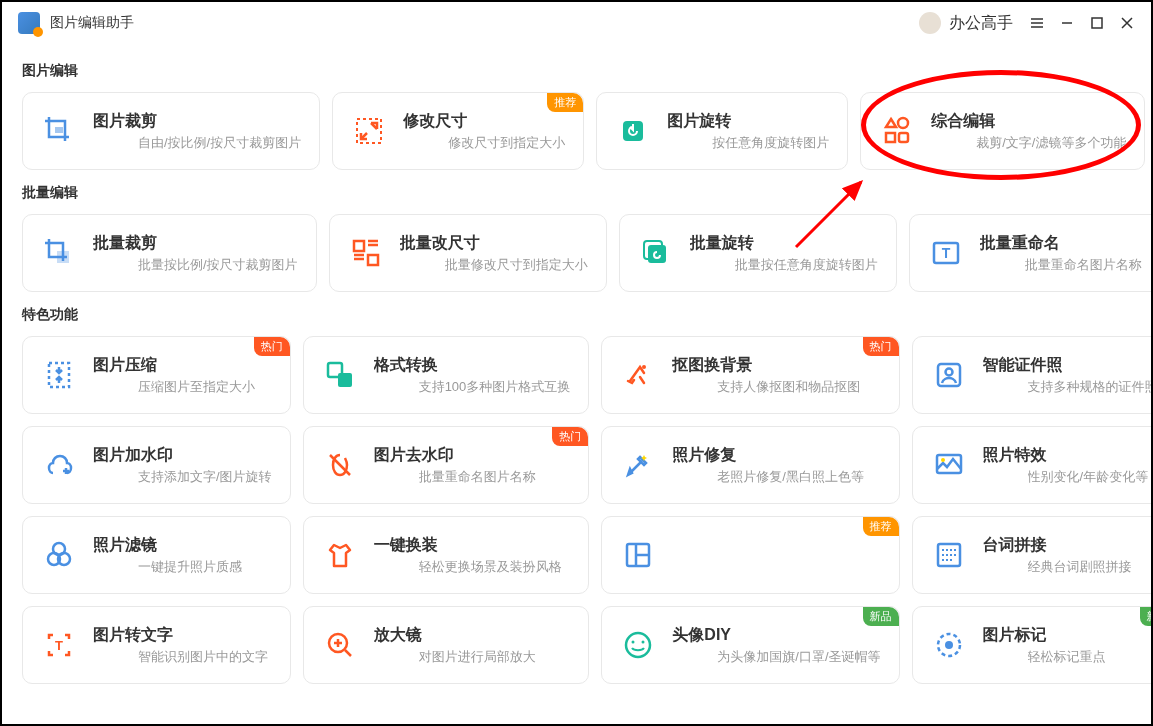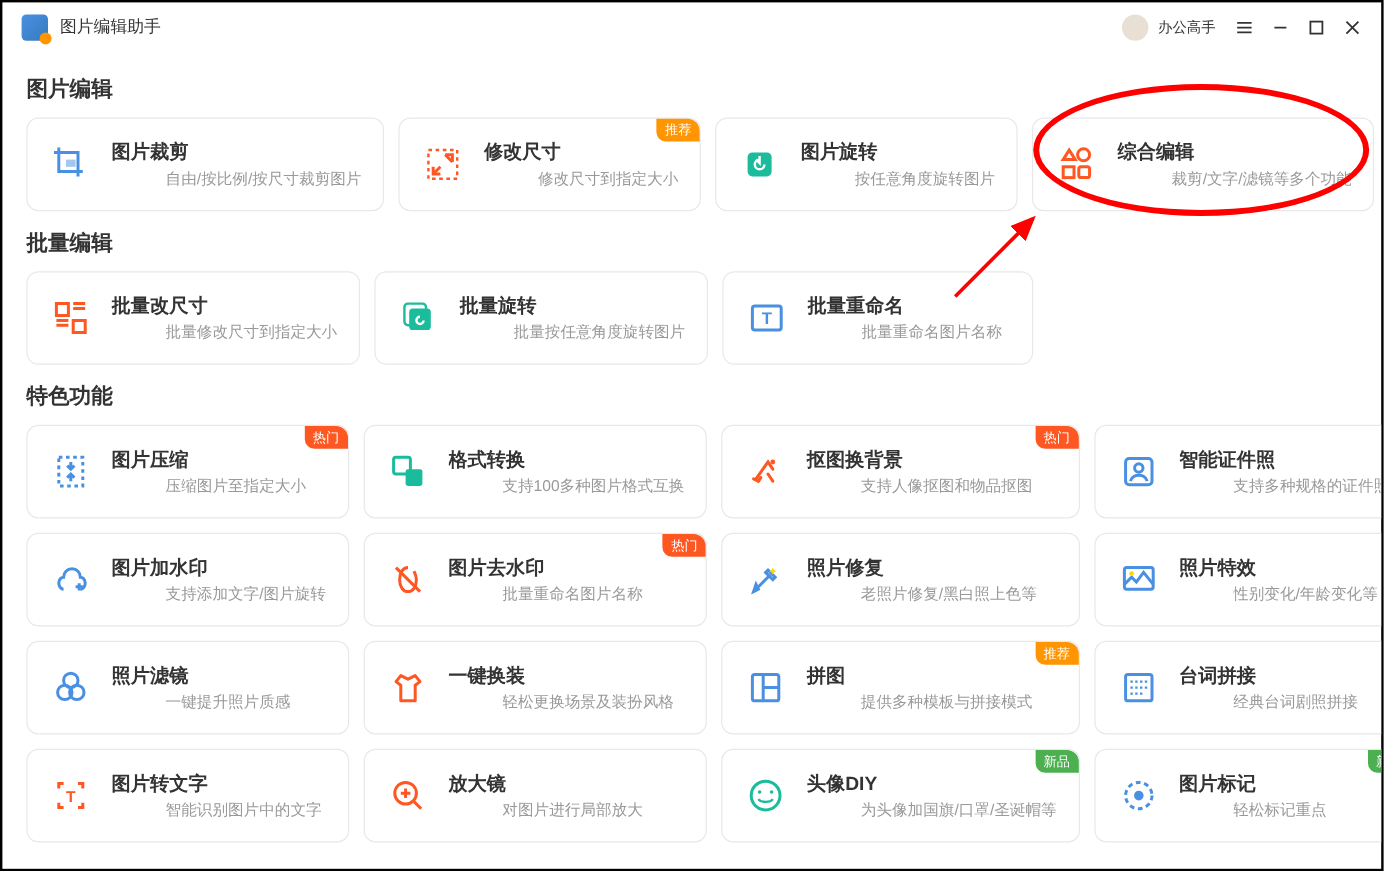--- a/index.html
+++ b/index.html
@@ -61,21 +61,21 @@
       align-items: center;
       gap: 8px;
     }
     .avatar {
       width: 22px;
       height: 22px;
       border-radius: 50%;
       background: #e8e0d5;
     }
     .username {
-      font-size: 12px;
+      font-size: 16px;
       color: #333;
     }
     .window-controls {
       display: flex;
       gap: 14px;
       align-items: center;
     }
     .win-btn {
       width: 16px;
       height: 16px;
@@ -83,21 +83,21 @@
       align-items: center;
       justify-content: center;
       cursor: pointer;
       color: #333;
       font-weight: bold;
     }
     .content {
       padding: 4px 20px 20px 20px;
     }
     .section-title {
-      font-size: 18px;
+      font-size: 14px;
       font-weight: 600;
       color: #333;
       margin: 14px 0 12px 0;
     }
     .card-grid {
       display: grid;
       grid-template-columns: repeat(4, 1fr);
       gap: 12px;
     }
     .card {
@@ -268,20 +268,32 @@
         <div class="card-desc">裁剪/文字/滤镜等多个功能</div>
       </div>
     </div>
   </div>
 
   <div class="section-title">批量编辑</div>
   <div class="card-grid">
     <div class="card">
       <div class="card-icon">
         <svg width="32" height="32" viewBox="0 0 32 32">
+            <path d="M6 2v18h18M2 6h18v18" stroke="#4a90e2" stroke-width="2.5" fill="none"></path>
+            <rect x="14" y="14" width="12" height="12" fill="#4a90e2" opacity="0.3"></rect>
+          </svg>
+      </div>
+      <div class="card-text">
+        <div class="card-title">批量裁剪</div>
+        <div class="card-desc">批量按比例/按尺寸裁剪图片</div>
+      </div>
+    </div>
+    <div class="card">
+      <div class="card-icon">
+        <svg width="32" height="32" viewBox="0 0 32 32">
             <path d="M4 4h10v10H4zM18 4h10M18 8h10M4 18h10M4 22h10M18 18h10v10H18z" stroke="#ff5722" stroke-width="2.5" fill="none"></path>
           </svg>
       </div>
       <div class="card-text">
         <div class="card-title">批量改尺寸</div>
         <div class="card-desc">批量修改尺寸到指定大小</div>
       </div>
     </div>
     <div class="card">
       <div class="card-icon">
@@ -439,24 +451,20 @@
         <div class="card-desc">轻松更换场景及装扮风格</div>
       </div>
     </div>
     <div class="card">
       <div class="badge badge-recommend">推荐</div>
       <div class="card-icon">
         <svg width="32" height="32" viewBox="0 0 32 32">
             <rect x="5" y="5" width="22" height="22" rx="2" stroke="#4a90e2" stroke-width="2.5" fill="none"></rect>
             <path d="M14 5v22M14 16h13" stroke="#4a90e2" stroke-width="2.5"></path>
           </svg>
-      </div>
-      <div class="card-text">
-        <div class="card-title">拼图</div>
-        <div class="card-desc">提供多种模板与拼接模式</div>
       </div>
     </div>
     <div class="card">
       <div class="card-icon">
         <svg width="32" height="32" viewBox="0 0 32 32">
             <rect x="5" y="5" width="22" height="22" rx="2" stroke="#4a90e2" stroke-width="2.5" fill="none"></rect>
             <path d="M9 11h14M9 16h14M9 21h10" stroke="#4a90e2" stroke-width="2" stroke-dasharray="2 2"></path>
           </svg>
       </div>
       <div class="card-text">

